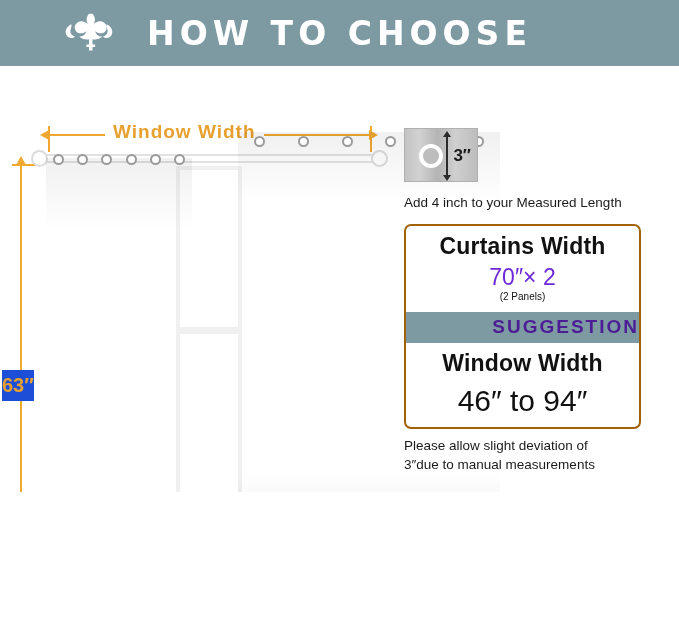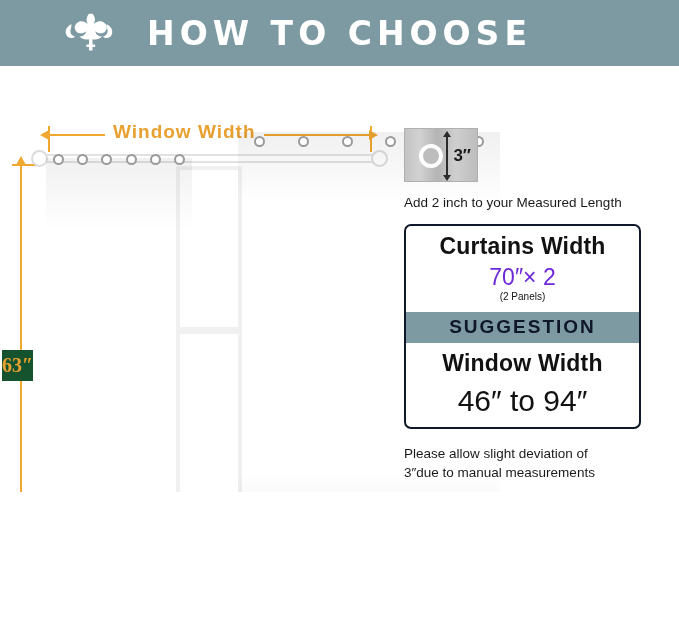--- a/index.html
+++ b/index.html
@@ -232,28 +232,27 @@
     padding: 0 8px;
     font-size: 19px;
     font-weight: bold;
     color: #e8a030;
     letter-spacing: 1px;
     white-space: nowrap;
   }
   .label-height {
     position: absolute;
     left: 2px;
-    top: 284px;
-    background: #14532d;
+    top: 304px;
+    background: #1d4ed8;
     padding: 4px 0;
     font-size: 20px;
     font-weight: bold;
     color: #e8a030;
     white-space: nowrap;
-    font-family: Liberation Serif, serif;
   }
 
   
   .right {
     position: absolute;
     left: 404px;
     top: 66px;
     width: 262px;
   }
 
@@ -323,21 +322,21 @@
   .add3 {
     margin-top: 13px;
     font-size: 13.5px;
     color: #1a1a1a;
   }
 
   
   .info-box {
     margin-top: 14px;
     width: 233px;
-    border: 2px solid #0f172a;
+    border: 2px solid #a16207;
     border-radius: 7px;
     overflow: hidden;
     background: #ffffff;
   }
   .info-row {
     text-align: center;
     padding: 7px 4px 4px;
   }
   .info-title {
     font-size: 23px;
@@ -350,35 +349,35 @@
     color: #6d28d9;
     padding-top: 4px;
   }
   .info-sub {
     font-size: 10px;
     color: #111111;
     padding-bottom: 6px;
   }
   .suggestion {
     background: #7d9aa3;
-    color: #0f172a;
+    color: #4c1d95;
     font-size: 19px;
     font-weight: bold;
     letter-spacing: 2px;
-    text-align: center;
+    text-align: right;
     padding: 4px 0 5px;
   }
   .info-range {
     font-size: 30px;
     color: #111111;
     text-align: center;
     padding: 3px 0 9px;
   }
   .deviation {
-    margin-top: 16px;
+    margin-top: 8px;
     width: 252px;
     font-size: 13.5px;
     line-height: 1.4;
     color: #1a1a1a;
   }
 </style>
 </head>
 <body>
 
 <div id="page">
@@ -453,21 +452,21 @@
     <div class="grommet-note">
       <div class="grommet-swatch">
         <div class="ring"></div>
         <div class="dim3">
           <div class="dim3-line"></div>
           <div class="dim3-text">3″</div>
         </div>
       </div>
     </div>
 
-    <div class="add3">Add 2 inch to your Measured Length</div>
+    <div class="add3">Add 4 inch to your Measured Length</div>
 
     <div class="info-box">
       <div class="info-row">
         <div class="info-title">Curtains Width</div>
         <div class="info-big">70″× 2</div>
         <div class="info-sub">(2 Panels)</div>
       </div>
       <div class="suggestion">SUGGESTION</div>
       <div class="info-row">
         <div class="info-title">Window Width</div>

